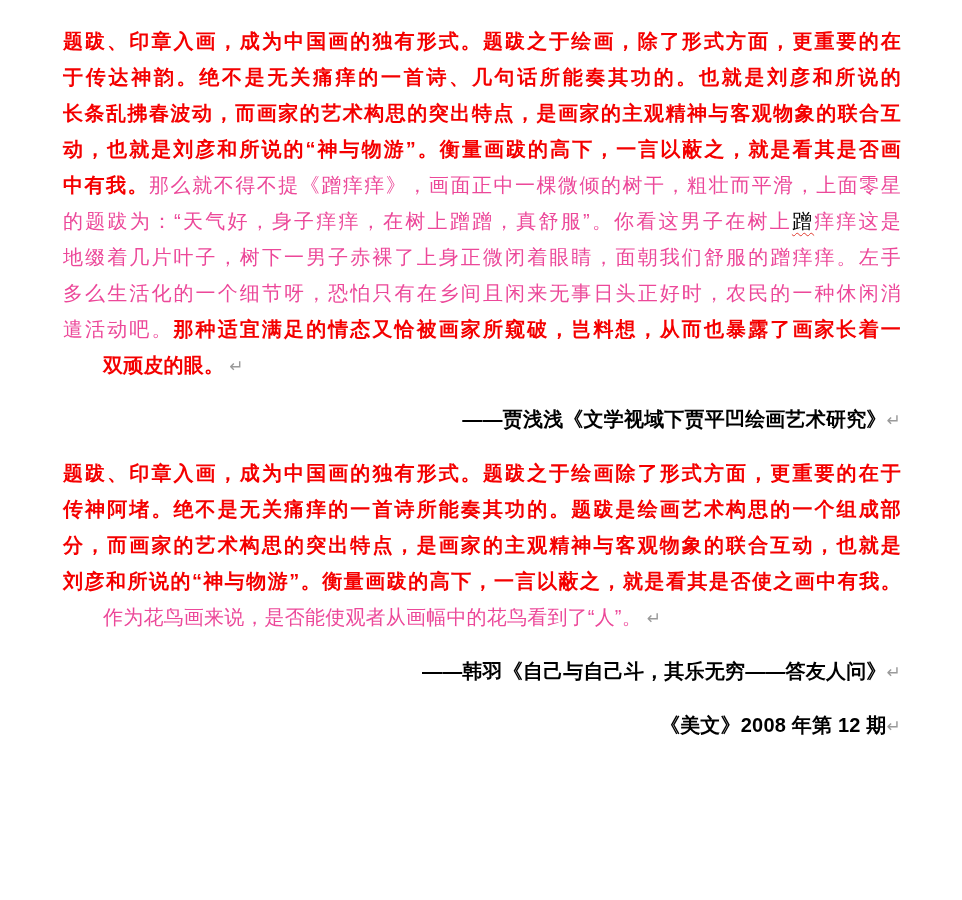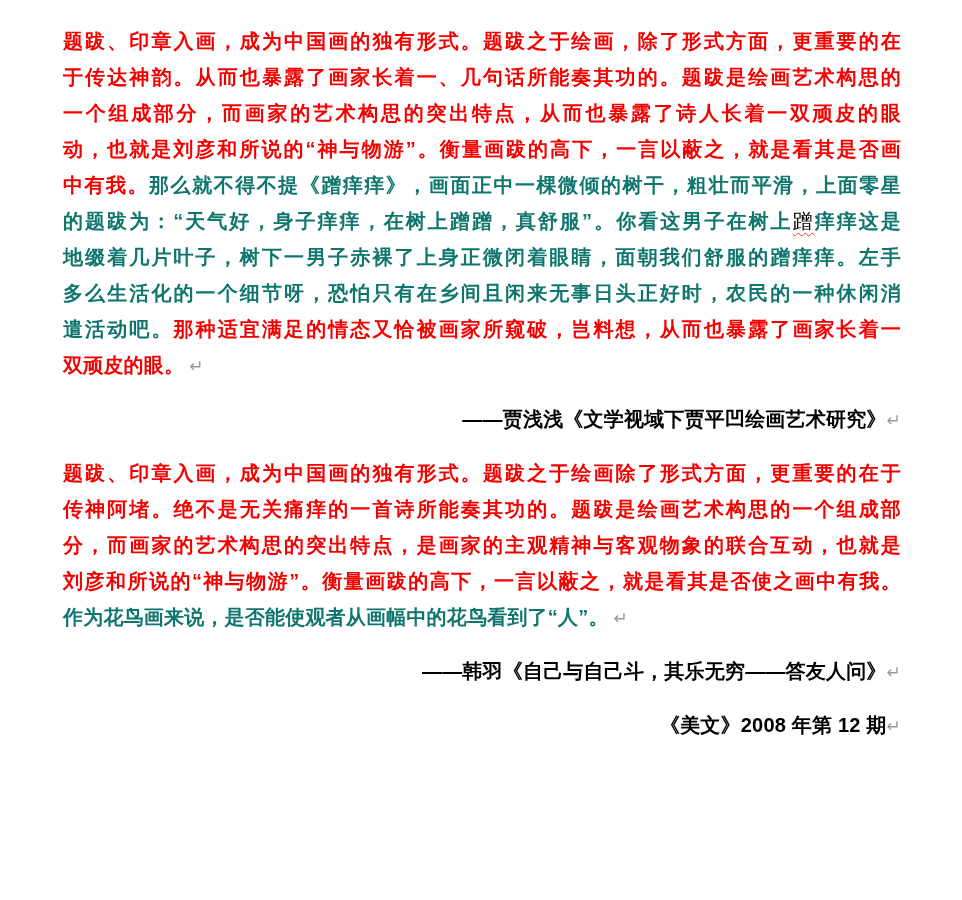--- a/index.html
+++ b/index.html
@@ -27,28 +27,29 @@
   .line {
     font-size: 20px;
     line-height: 36px;
     text-align: justify;
     text-align-last: justify;
     text-justify: inter-character;
     letter-spacing: 0.2px;
   }
   .line.last {
     text-align-last: left;
+    margin-left: 40px;
   }
   .attribution .line {
     text-align: left;
     text-align-last: right;
     font-weight: 700;
   }
   .seg.red   { color: #f40000; font-weight: 700; }
-  .seg.black { color: #0f766e; font-weight: 700; }
+  .seg.black { color: #ec4899; font-weight: 400; }
   .seg.black-bold { color: #000000; font-weight: 700; }
   .seg.black-squiggle {
     color: #000000; font-weight: 400;
     text-decoration-line: underline;
     text-decoration-style: wavy;
     text-decoration-color: #e03a2f;
     text-decoration-thickness: 1px;
     text-underline-offset: 4px;
   }
   .seg.mark {
@@ -57,22 +58,22 @@
     font-size: 17px;
   }
 </style>
 </head>
 <body>
 
 <main class="page">
   <div class="content">
       <div class="block paragraph">
         <div class="line"><span class="seg red">题跋、印章入画，成为中国画的独有形式。题跋之于绘画，除了形式方面，更重要的在</span></div>
-        <div class="line"><span class="seg red">于传达神韵。从而也暴露了画家长着一、几句话所能奏其功的。题跋是绘画艺术构思的</span></div>
-        <div class="line"><span class="seg red">一个组成部分，而画家的艺术构思的突出特点，从而也暴露了诗人长着一双顽皮的眼</span></div>
+        <div class="line"><span class="seg red">于传达神韵。绝不是无关痛痒的一首诗、几句话所能奏其功的。也就是刘彦和所说的</span></div>
+        <div class="line"><span class="seg red">长条乱拂春波动，而画家的艺术构思的突出特点，是画家的主观精神与客观物象的联合互</span></div>
         <div class="line"><span class="seg red">动，也就是刘彦和所说的“神与物游”。衡量画跋的高下，一言以蔽之，就是看其是否画</span></div>
         <div class="line"><span class="seg red">中有我。</span><span class="seg black">那么就不得不提《蹭痒痒》，画面正中一棵微倾的树干，粗壮而平滑，上面零星</span></div>
         <div class="line"><span class="seg black">的题跋为：“天气好，身子痒痒，在树上蹭蹭，真舒服”。你看这男子在树上</span><span class="seg black-squiggle">蹭</span><span class="seg black">痒痒这是</span></div>
         <div class="line"><span class="seg black">地缀着几片叶子，树下一男子赤裸了上身正微闭着眼睛，面朝我们舒服的蹭痒痒。左手</span></div>
         <div class="line"><span class="seg black">多么生活化的一个细节呀，恐怕只有在乡间且闲来无事日头正好时，农民的一种休闲消</span></div>
         <div class="line"><span class="seg black">遣活动吧。</span><span class="seg red">那种适宜满足的情态又恰被画家所窥破，岂料想，从而也暴露了画家长着一</span></div>
         <div class="line last"><span class="seg red">双顽皮的眼。</span><span class="seg mark"> ↵</span></div>
       </div>
       <div class="block attribution">
         <div class="line last"><span class="seg black-bold">——贾浅浅《文学视域下贾平凹绘画艺术研究》</span><span class="seg mark">↵</span></div>

